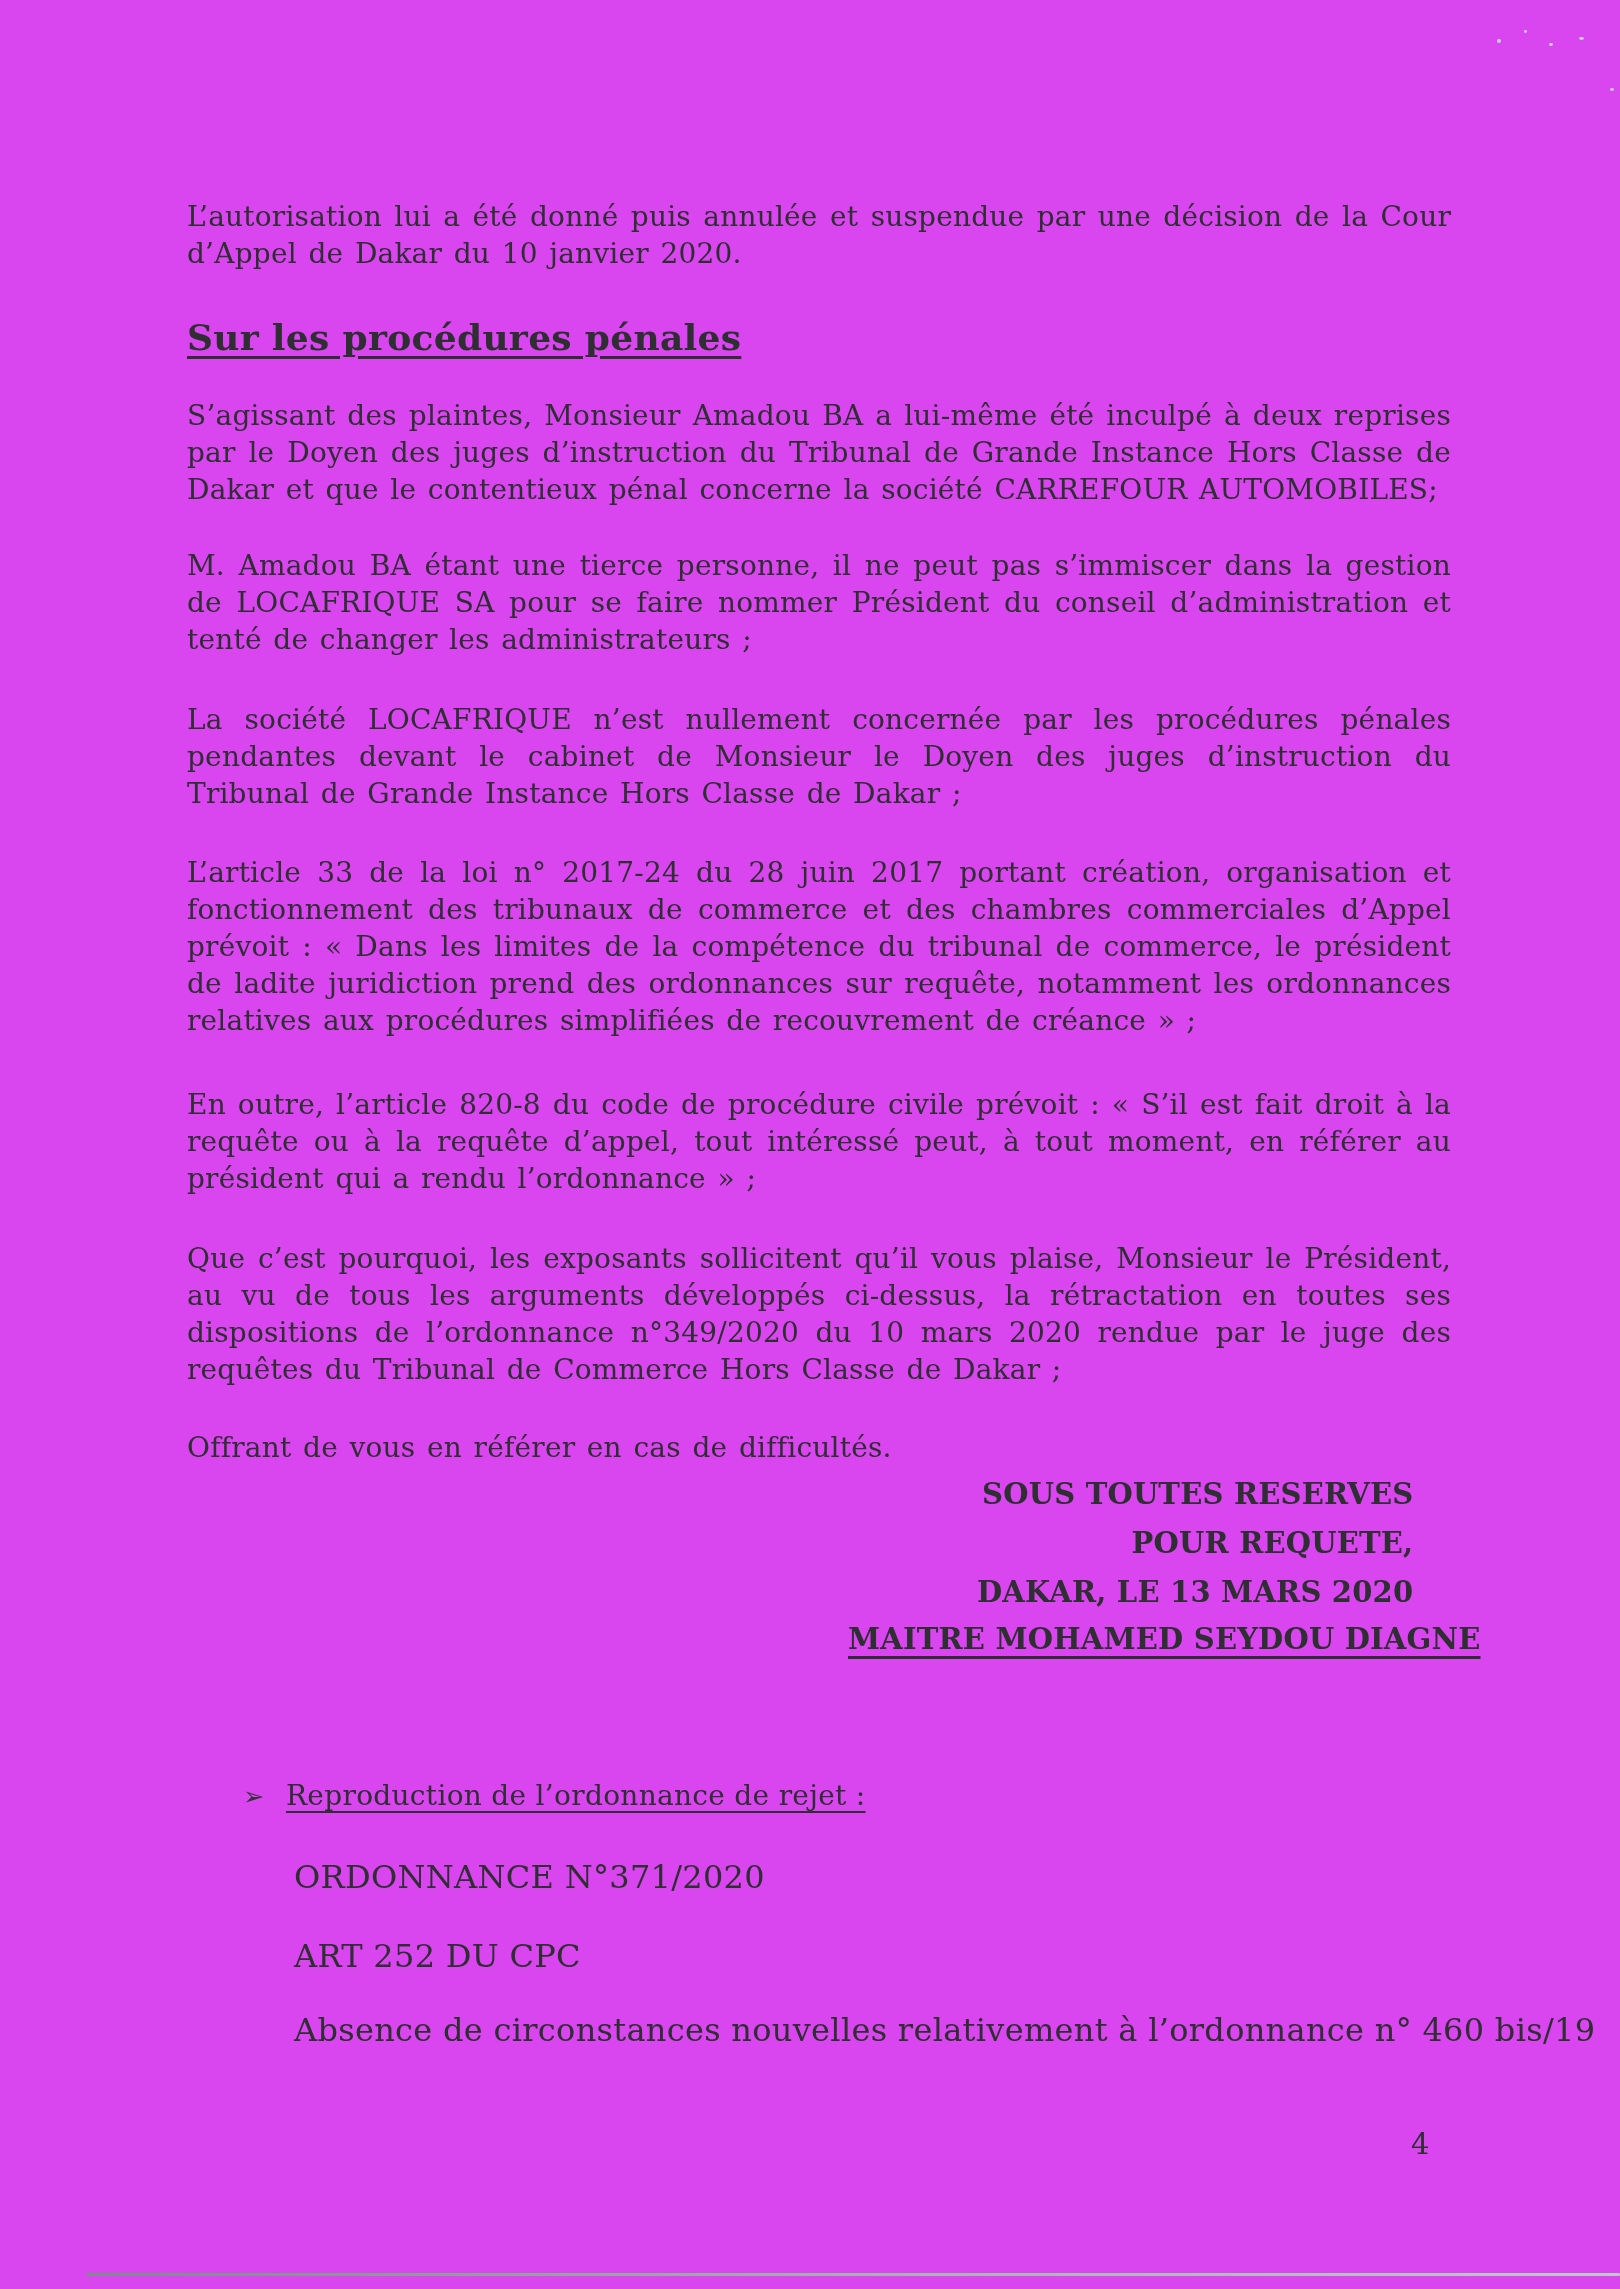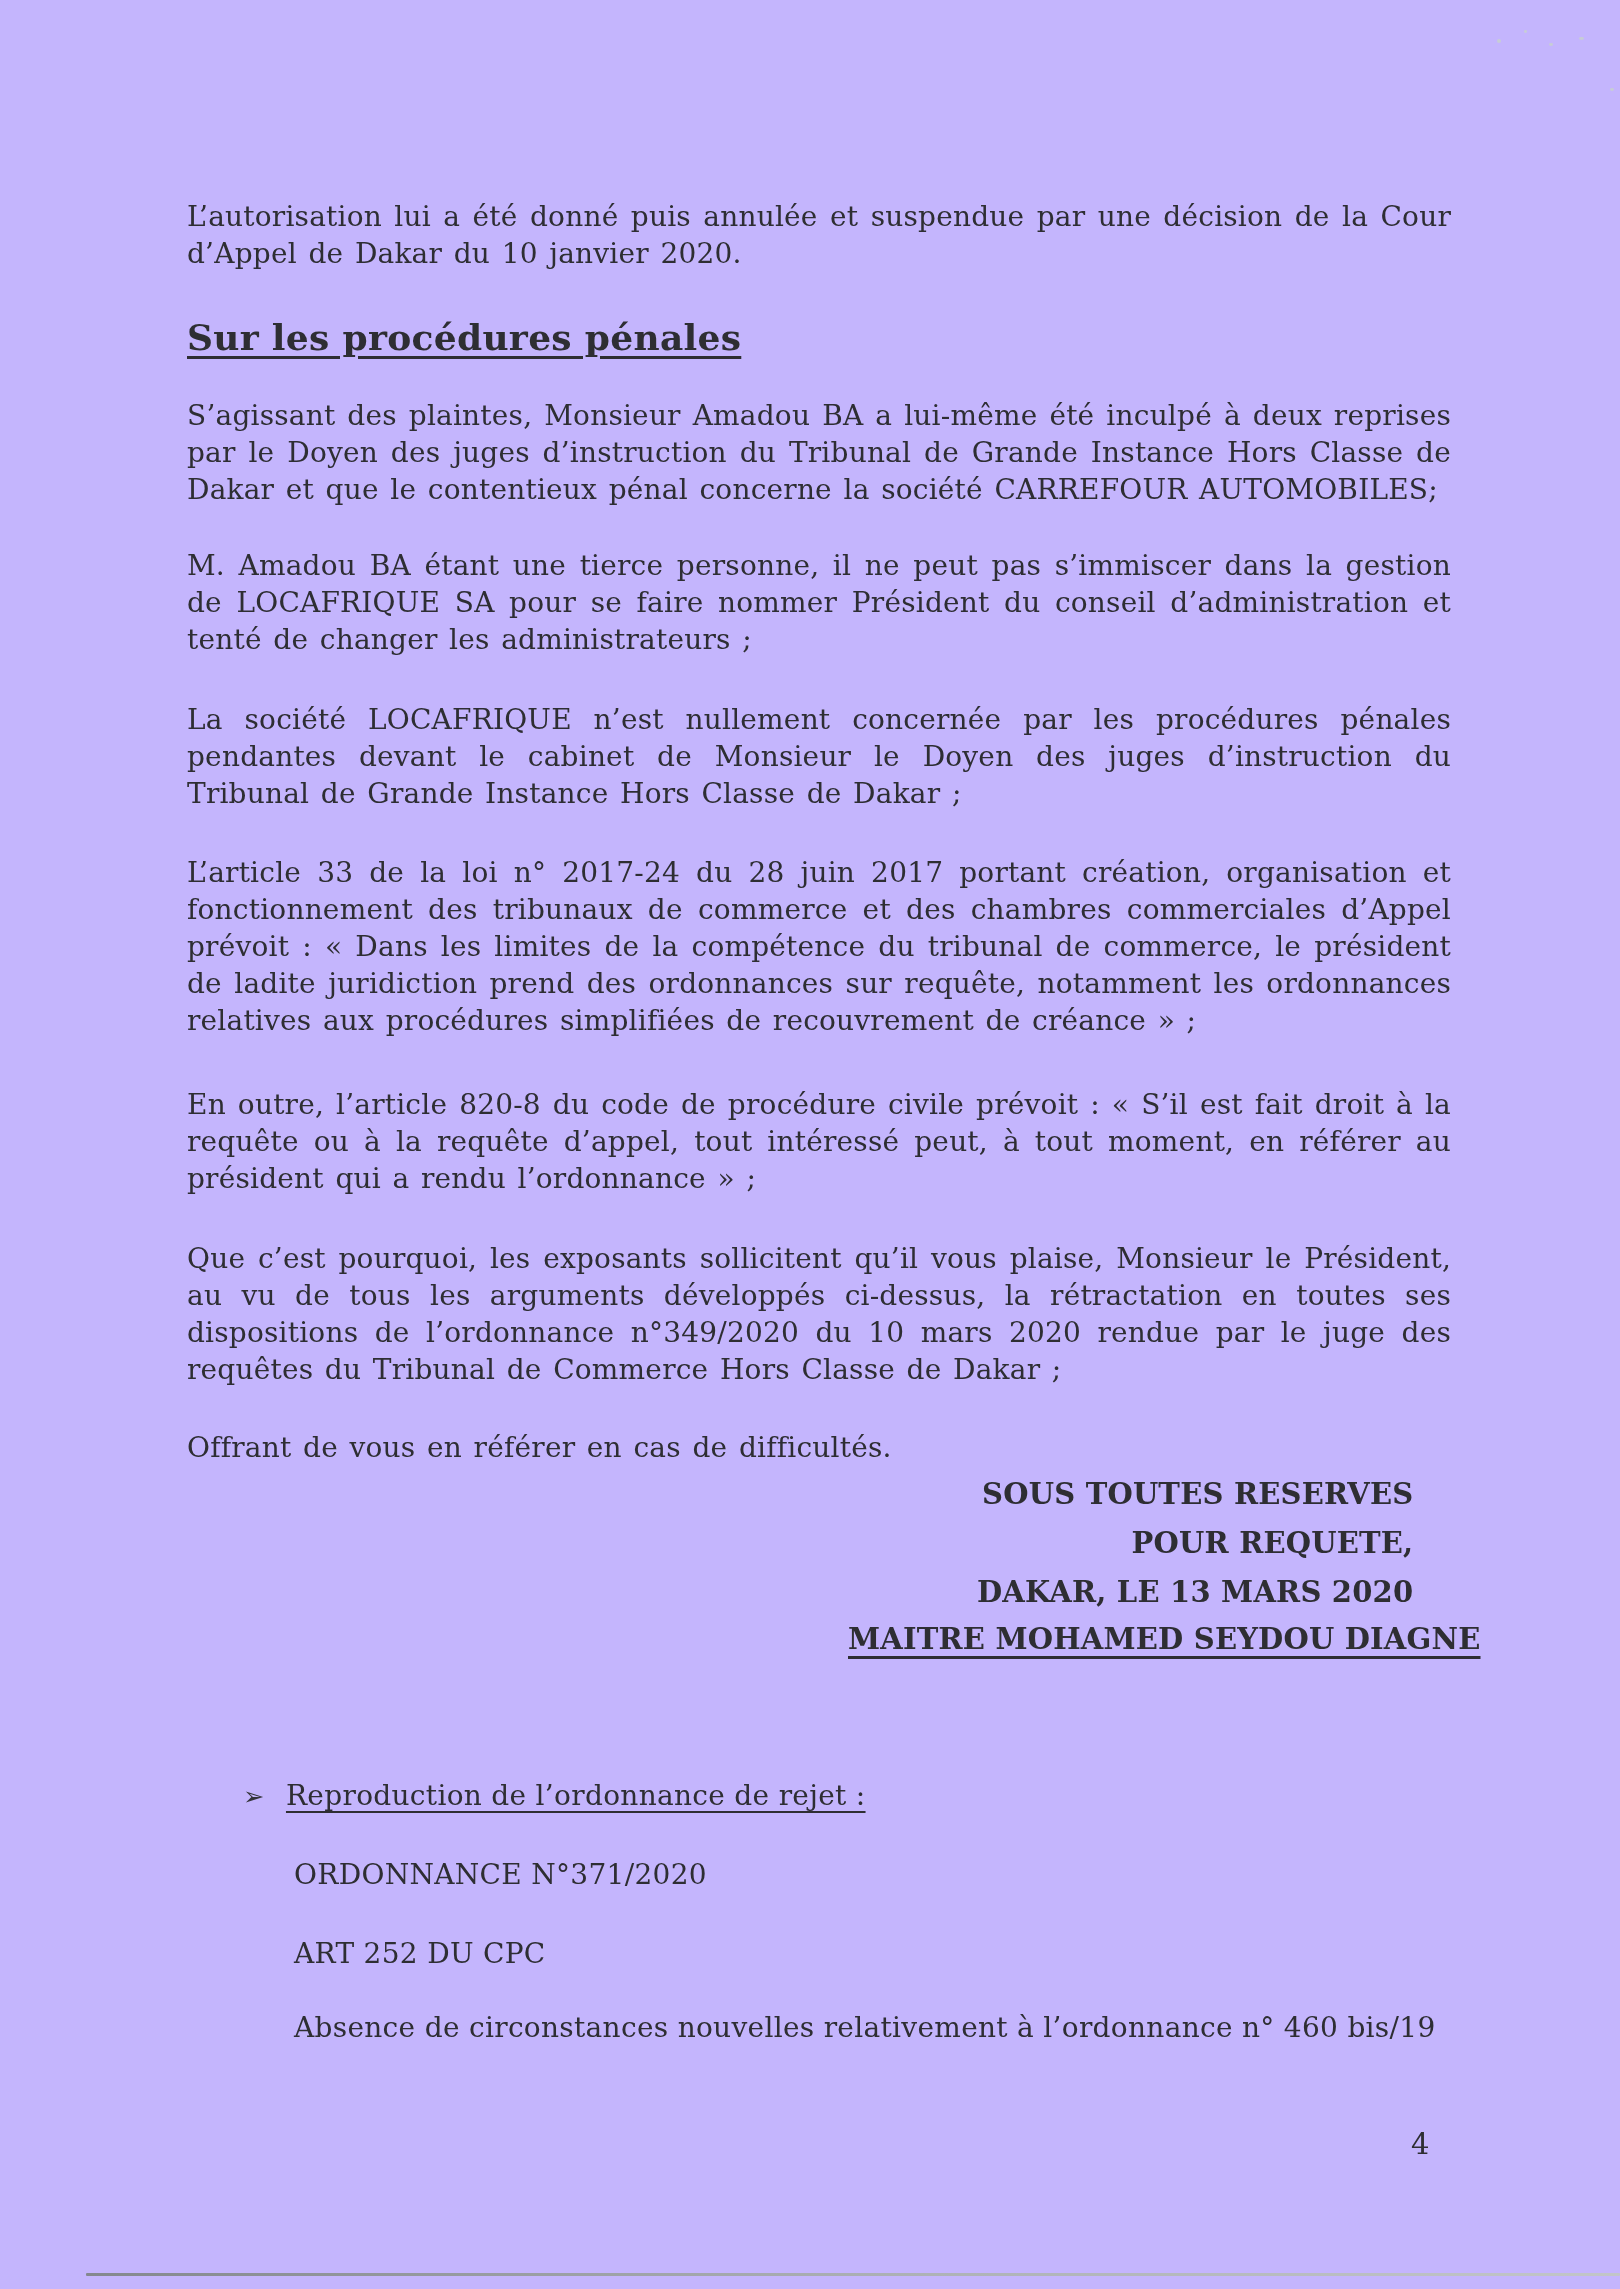--- a/index.html
+++ b/index.html
@@ -4,21 +4,21 @@
 <style>
   html, body { margin: 0; padding: 0; }
   body {
     width: 1620px; height: 2290px;
     background: #ffffff;
     position: relative;
     font-family: "DejaVu Serif", "Liberation Serif", serif;
     color: #2e2e33;
     overflow: hidden;
   }
-  .page { position: absolute; inset: 0; background: #c4b5fd; }
+  .page { position: absolute; inset: 0; background: #d946ef; }
   .para {
     position: absolute; left: 187px; width: 1264px;
     font-size: 28px; line-height: 37px;
     text-align: justify; text-justify: inter-word;
     word-spacing: 2.5px; letter-spacing: 0.2px;
     margin: 0;
   }
   .section-heading {
     position: absolute; left: 187px;
     font-size: 36px; font-weight: bold;
@@ -50,21 +50,21 @@
     color: #34343a;
   }
   .annex-heading-text {
     text-decoration: underline;
     text-decoration-thickness: 2px;
     text-underline-offset: 5.9px;
     letter-spacing: 0.3px;
   }
   .annex-line {
     position: absolute; left: 294px;
-    font-size: 28px; letter-spacing: 0.3px; margin: 0;
+    font-size: 32px; letter-spacing: 0.3px; margin: 0;
   }
   .page-number {
     position: absolute; left: 1411px; top: 2127px;
     font-size: 29px;
   }
   .bottom-scan-line {
     position: absolute; left: 86px; top: 2273px;
     width: 1534px; height: 2.9px;
     background: linear-gradient(to right, #84888e, #aeb2b7 55%, #c2c5c9);
     border-radius: 1px;

